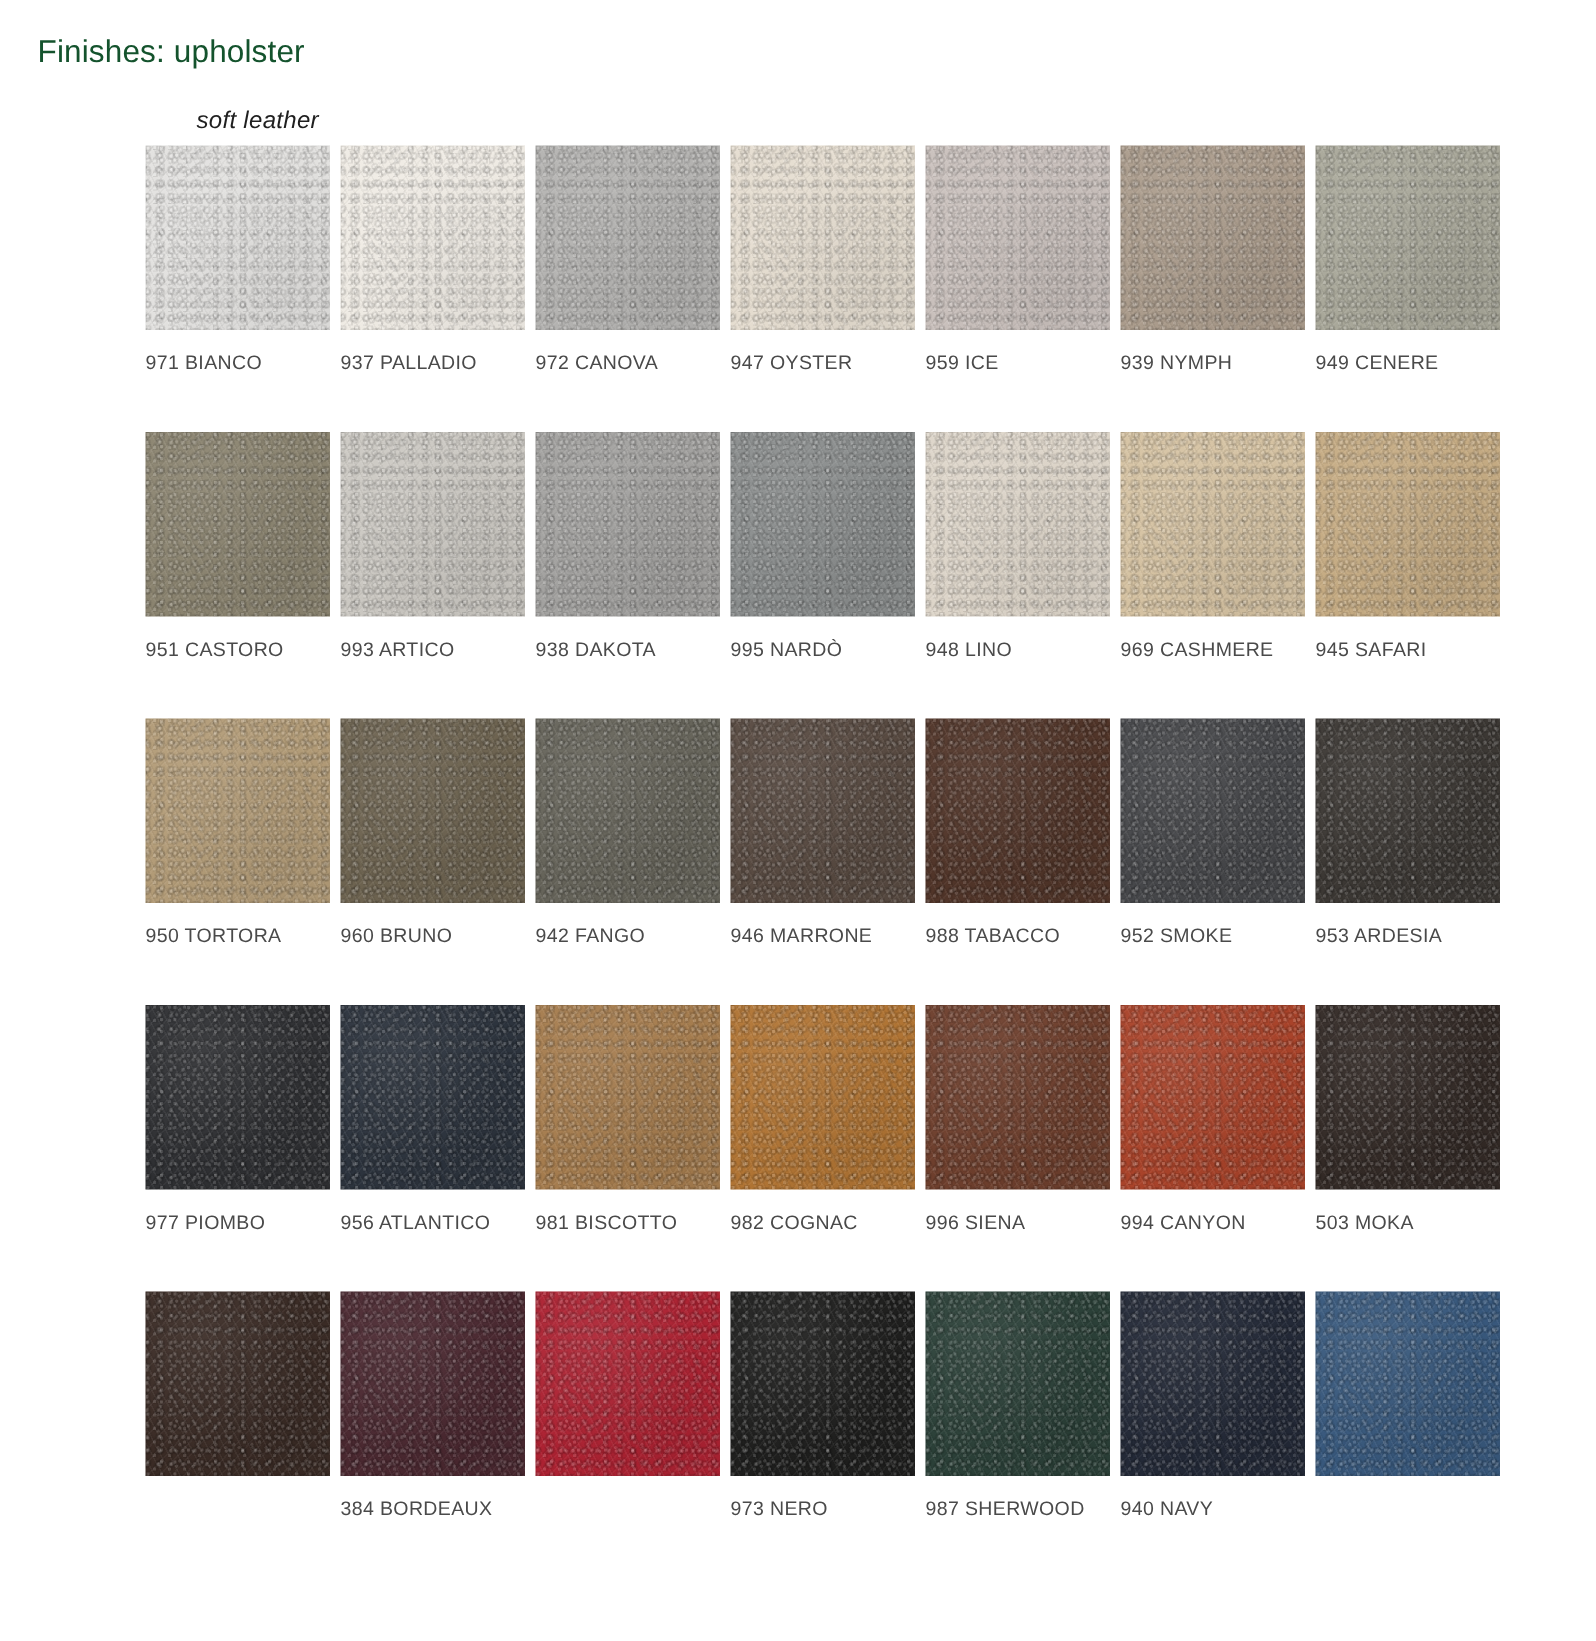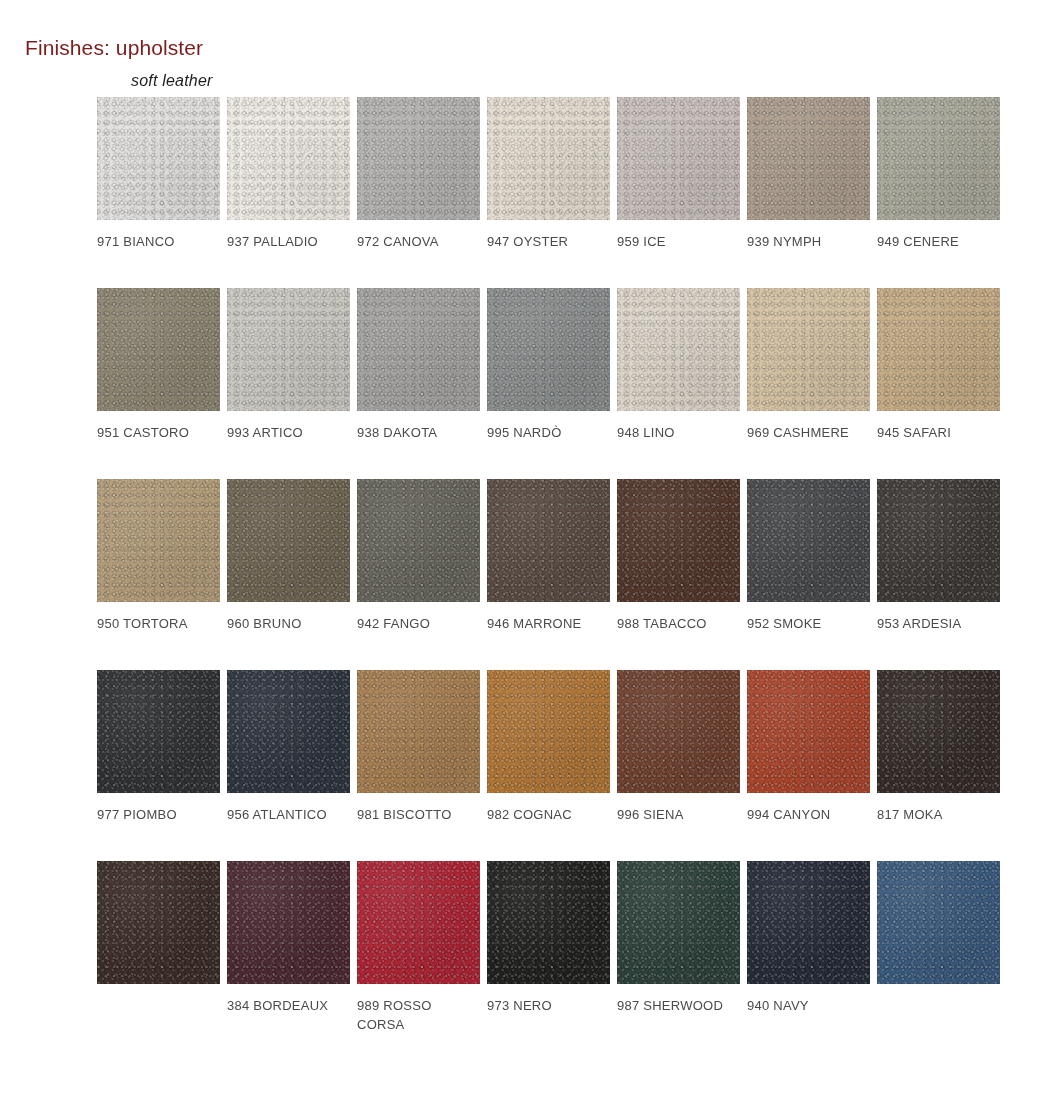--- a/index.html
+++ b/index.html
@@ -19,25 +19,25 @@
   .page {
     position: relative;
     width: 1064px;
     height: 1094px;
     box-sizing: border-box;
   }
 
   .page-title {
     position: absolute;
     left: 25px;
-    top: 22px;
+    top: 9px;
     font-size: 21px;
     font-weight: 400;
     letter-spacing: 0.1px;
-    color: #7f1d1d;
+    color: #14532d;
     white-space: nowrap;
   }
 
   .category-heading {
     position: absolute;
     left: 86px;
     top: 72px;
     font-size: 16px;
     font-style: italic;
     font-weight: 400;
@@ -223,32 +223,31 @@
       <div class="swatch-cell">
         <div class="swatch-chip" style="background-color: rgb(110, 63, 45);"></div>
         <div class="swatch-label">996 SIENA</div>
       </div>
       <div class="swatch-cell">
         <div class="swatch-chip" style="background-color: rgb(169, 67, 42);"></div>
         <div class="swatch-label">994 CANYON</div>
       </div>
       <div class="swatch-cell">
         <div class="swatch-chip" style="background-color: rgb(51, 42, 38);"></div>
-        <div class="swatch-label">817 MOKA</div>
+        <div class="swatch-label">503 MOKA</div>
       </div>
       <div class="swatch-cell">
         <div class="swatch-chip" style="background-color: rgb(58, 43, 37);"></div>
       </div>
       <div class="swatch-cell">
         <div class="swatch-chip" style="background-color: rgb(74, 40, 48);"></div>
         <div class="swatch-label">384 BORDEAUX</div>
       </div>
       <div class="swatch-cell">
         <div class="swatch-chip" style="background-color: rgb(172, 34, 50);"></div>
-        <div class="swatch-label">989 ROSSO CORSA</div>
       </div>
       <div class="swatch-cell">
         <div class="swatch-chip" style="background-color: rgb(31, 31, 30);"></div>
         <div class="swatch-label">973 NERO</div>
       </div>
       <div class="swatch-cell">
         <div class="swatch-chip" style="background-color: rgb(43, 64, 56);"></div>
         <div class="swatch-label">987 SHERWOOD</div>
       </div>
       <div class="swatch-cell">

